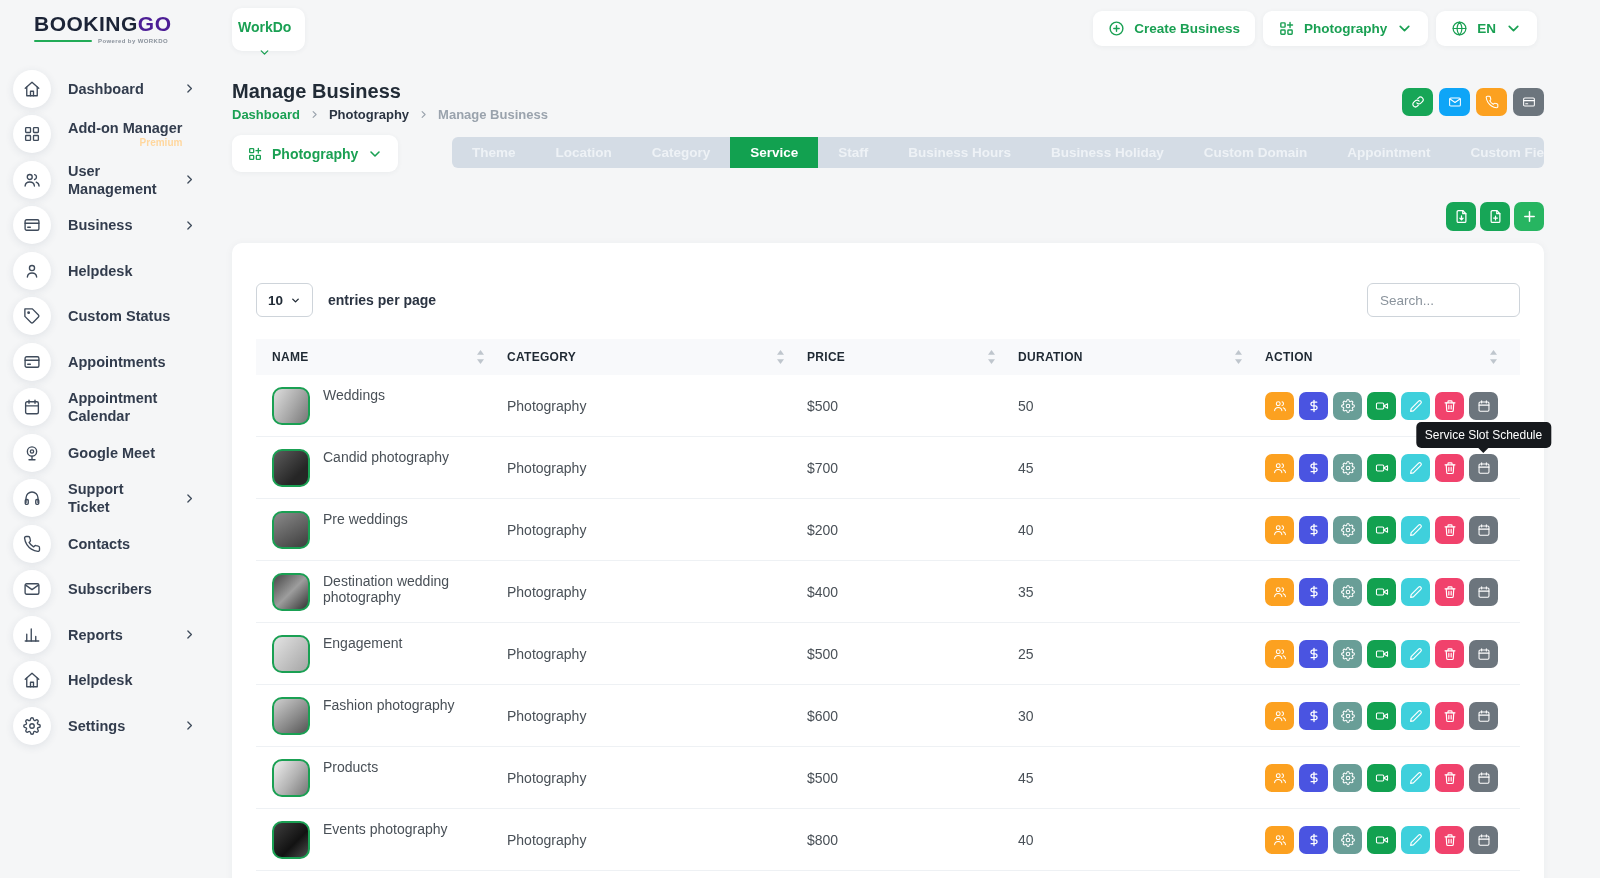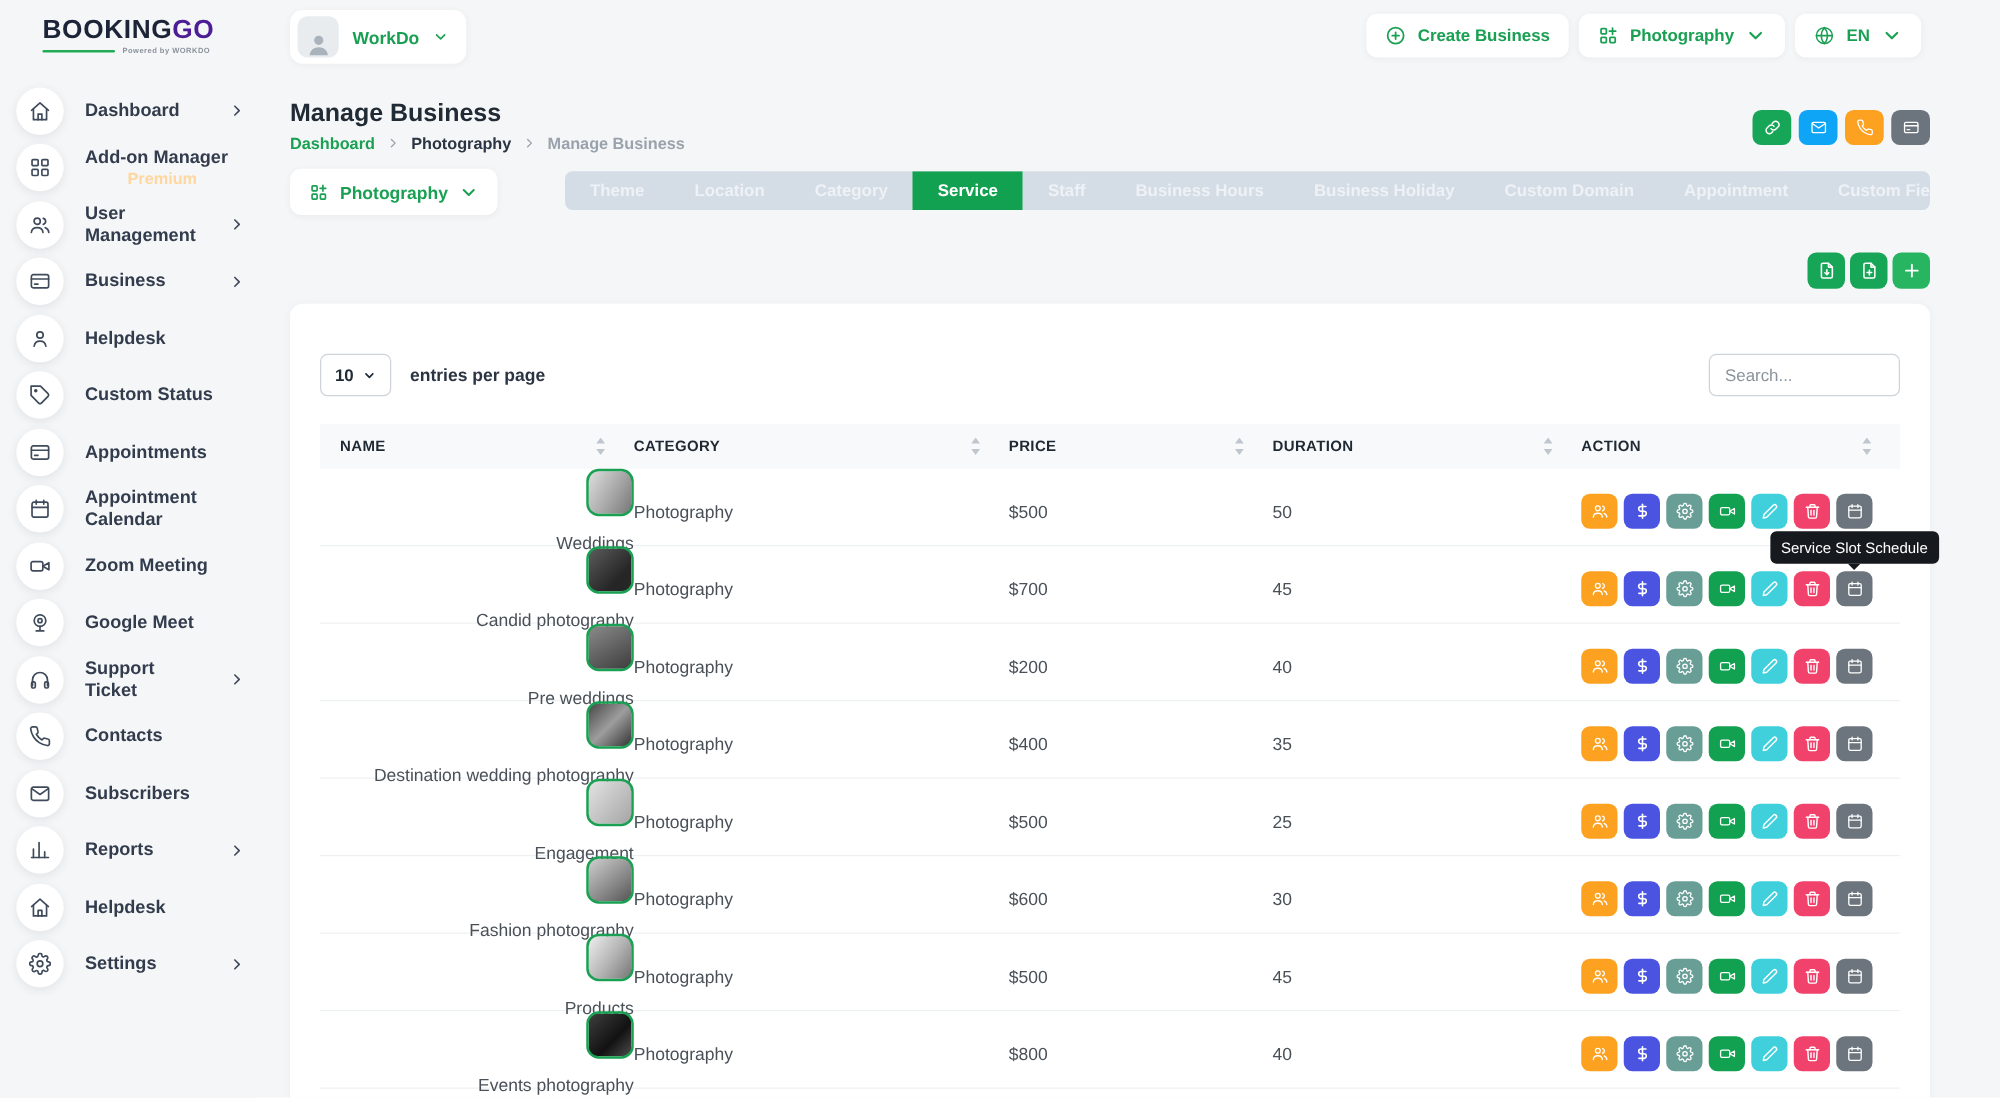--- a/index.html
+++ b/index.html
@@ -14,27 +14,27 @@
   .logo-sub { display:flex; align-items:center; gap:6px; margin-top:2px; }
   .logo-line { display:inline-block; width:58px; height:2px; background:#21ab57; border-radius:2px; }
   .powered { font-size:6px; font-weight:700; color:#8a929c; letter-spacing:.4px; }
   .side-nav { margin-top:22px; display:flex; flex-direction:column; }
   .side-item { display:flex; align-items:center; gap:17px; height:45.5px; padding:0 18px 0 13px; cursor:pointer; }
   .side-icon { width:38px; height:38px; flex:none; border-radius:50%; background:#fff;
                box-shadow:0 2px 8px rgba(44,63,88,.10); display:flex; align-items:center; justify-content:center; color:#3f4b5b; }
   .side-icon svg { width:18px; height:18px; }
   .side-label-wrap { display:flex; flex-direction:column; line-height:1.25; }
   .side-label { font-size:14.5px; font-weight:700; color:#323c4d; }
-  .side-sublabel { font-size:13px; font-weight:700; color:#ffd79e; margin-left:34px; }
+  .side-sublabel { font-size:10px; font-weight:700; color:#ffd79e; margin-left:34px;text-align:right; }
   .side-chevron { margin-left:auto; color:#3f4b5b; display:flex; }
   .side-chevron svg { width:13px; height:13px; }
 
   
   .user-chip { position:absolute; left:232px; top:8px; height:43px; background:#fff; border-radius:10px;
-               box-shadow:0 1px 5px rgba(44,63,88,.06); display:flex; align-items:center; gap:11px; padding:0 14px 0 6px; cursor:pointer; }
+               box-shadow:0 1px 5px rgba(44,63,88,.06); display:flex; align-items:center; gap:11px; padding:0 14px 0 6px; cursor:pointer;flex-direction:column; }
   .avatar { width:33px; height:33px; border-radius:8px; background:#e8ecef; display:flex; align-items:flex-end; justify-content:center; overflow:hidden; color:#aab3bb; }
   .avatar svg { width:22px; height:22px; }
   .user-name { font-size:14px; font-weight:700; color:#1aa053; }
   .chev-green { color:#1aa053; display:flex; } .chev-green svg { width:13px; height:13px; }
   .top-actions { position:absolute; right:63px; top:11px; display:flex; gap:8px; }
   .top-btn { background:#fff; height:35px; border-radius:9px; box-shadow:0 1px 5px rgba(44,63,88,.06);
              display:flex; align-items:center; gap:9px; padding:0 15px; color:#1aa053; font-size:13.5px; font-weight:700; cursor:pointer; }
   .top-btn svg { width:17px; height:17px; }
 
   
@@ -77,21 +77,21 @@
 
   .thead { margin-top:22px; height:36px; background:#f8f9fb; display:grid;
            grid-template-columns:251px 300px 211px 247px 1fr; align-items:center; }
   .th { display:flex; align-items:center; justify-content:space-between; padding-right:22px;
         font-size:12px; font-weight:700; letter-spacing:.3px; color:#1f2933; }
   .th:first-child { padding-left:16px; }
   .sort svg { width:9px; height:14px; display:block; }
 
   .trow { height:62px; display:grid; grid-template-columns:251px 300px 211px 247px 1fr; align-items:center;
           border-bottom:1px solid #eef1f4; font-size:14px; color:#495057; }
-  .cell-name { display:flex; align-items:flex-end; gap:13px; padding-left:16px;flex-direction:column; }
+  .cell-name { display:flex; align-items:flex-start; gap:13px; padding-left:16px; }
   .thumb { width:38px; height:38px; flex:none; border-radius:10px; border:2px solid #1aa053; }
   .cell-actions { display:flex; gap:5px; }
   .act-btn { width:29px; height:28px; border-radius:7px; display:flex; align-items:center; justify-content:center;
              color:#fff; cursor:pointer; position:relative; }
   .act-btn svg { width:14px; height:14px; }
 
   .tooltip { position:absolute; bottom:calc(100% + 6px); left:50%; transform:translateX(-50%);
              background:#16191d; color:#fff; font-size:12px; font-weight:400; padding:6px 9px; border-radius:5px;
              white-space:nowrap; z-index:9; }
   .tooltip::after { content:""; position:absolute; top:100%; left:50%; transform:translateX(-50%);
@@ -221,33 +221,20 @@
   </div>
       <div class="side-item">
     <span class="side-icon">
           <svg viewBox="0 0 24 24" fill="none" stroke="currentColor" stroke-width="1.8" stroke-linecap="round" stroke-linejoin="round">
             <rect x="3.5" y="5" width="17" height="16" rx="2"></rect>
             <path d="M8 3v4M16 3v4M3.5 10.5h17"></path>
           </svg>
         </span>
     <span class="side-label-wrap">
       <span class="side-label">Appointment Calendar</span>
-
-    </span>
-
-  </div>
-      <div class="side-item">
-    <span class="side-icon">
-          <svg viewBox="0 0 24 24" fill="none" stroke="currentColor" stroke-width="1.8" stroke-linecap="round" stroke-linejoin="round">
-            <rect x="2.5" y="7" width="12.5" height="10" rx="2"></rect>
-            <path d="M15 12l6.5-3.8v7.6z"></path>
-          </svg>
-        </span>
-    <span class="side-label-wrap">
-      <span class="side-label">Zoom Meeting</span>
 
     </span>
 
   </div>
       <div class="side-item">
     <span class="side-icon">
           <svg viewBox="0 0 24 24" fill="none" stroke="currentColor" stroke-width="1.8" stroke-linecap="round" stroke-linejoin="round">
             <circle cx="12" cy="10" r="6.2"></circle>
             <circle cx="12" cy="10" r="2.2"></circle>
             <path d="M12 16.2V21M8 21h8"></path>

